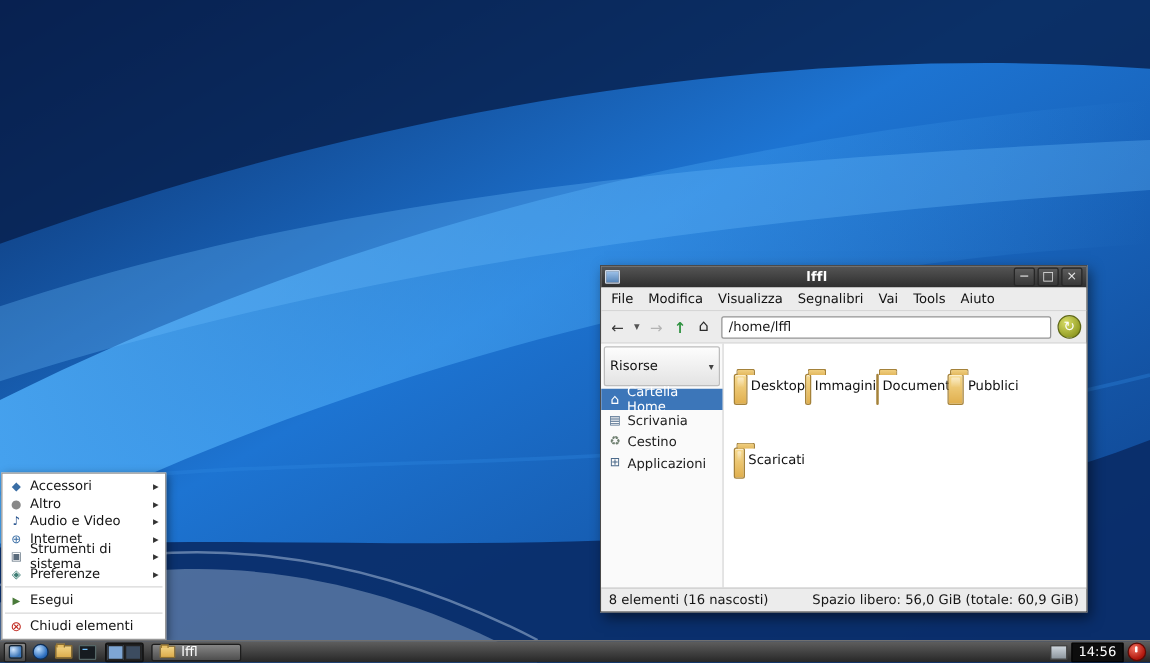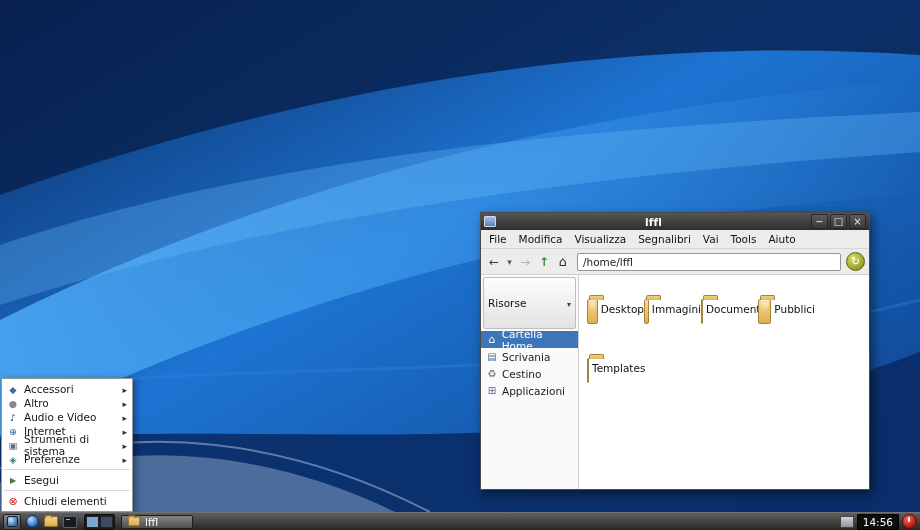--- a/index.html
+++ b/index.html
@@ -34,21 +34,21 @@
   .tool-icon.history-down-icon{width:11px;font-size:9px;color:#555}
   .tool-icon.disabled{color:#b3b3b3}
   .tool-icon.up-icon{color:#2f9240;font-weight:bold}
   .tool-icon.home-icon{font-size:13px;color:#2b2b2b}
   .path-entry{flex:1;height:16px;background:#fff;border:1px solid #949494;border-radius:2px;display:flex;align-items:center;padding:0 5px;margin:0 4px;font-size:10.5px;color:#1a1a1a}
   .reload-icon{width:17px;height:17px;border-radius:50%;color:#fff;font-size:11px;display:flex;align-items:center;justify-content:center;
     background:radial-gradient(circle at 35% 30%,#d8dd66,#96a028 70%,#6d7718);border:1px solid #5d6615}
 
   .win-body{flex:1;display:flex;min-height:0;background:#fff}
   .sidebar{width:97px;flex:0 0 97px;border-right:1px solid #cfcfcf;background:#fafafa;display:flex;flex-direction:column}
-  .places-combo{margin:2px;height:16px;display:flex;align-items:center;justify-content:space-between;padding:17px 4px;
+  .places-combo{margin:2px;height:16px;display:flex;align-items:center;justify-content:space-between;padding:7px 4px;
     background:linear-gradient(#fdfdfd,#e3e3e3);border:1px solid #bdbdbd;border-radius:2px;font-size:10.5px}
   .places-combo .chev::before{content:"▾";font-size:8px;color:#444}
   .side-item{display:flex;align-items:center;gap:4px;padding:2px 3px 2px 5px;font-size:10.5px;color:#1c1c1c;height:13px}
   .side-item .side-icon{width:12px;text-align:center;font-size:10px;color:#4c6a8a}
   .side-item.selected{background:#3c76b9;color:#fff}
   .side-item.selected .side-icon{color:#fff}
   .side-icon.trash-icon{color:#6f7f70}
   .side-icon.home-icon{font-size:11px}
 
   .main{flex:1;background:#fff;padding:6px 4px 4px 8px;
@@ -234,29 +234,33 @@
           <div class="folder"></div>
           <span class="file-label">Documenti</span>
         </div>
 
 
         <div class="file">
           <div class="folder"></div>
           <span class="file-label">Pubblici</span>
         </div>
 
-
-        <div class="file">
-          <div class="folder"></div>
-          <span class="file-label">Templates</span>
-        </div>
-
-      </div>
-  </div>
-
+        <div class="file">
+          <div class="folder"></div>
+          <span class="file-label">Scaricati</span>
+        </div>
+
+
+      </div>
+  </div>
+
+  <div class="statusbar">
+    <span>8 elementi (16 nascosti)</span>
+    <span>Spazio libero: 56,0 GiB (totale: 60,9 GiB)</span>
+  </div>
 </div>
 
 <div class="start-menu">
   <div>
 
       <div class="menu-row has-sub">
         <span class="m-icon accessories-icon">◆</span>
         <span>Accessori</span>
         <span class="arrow"></span>
       </div>

